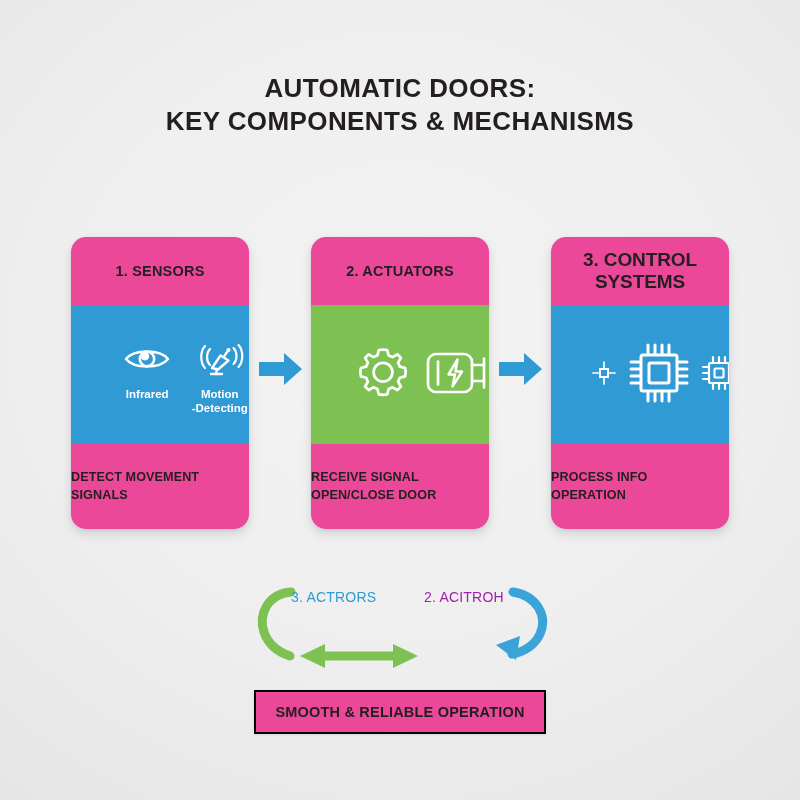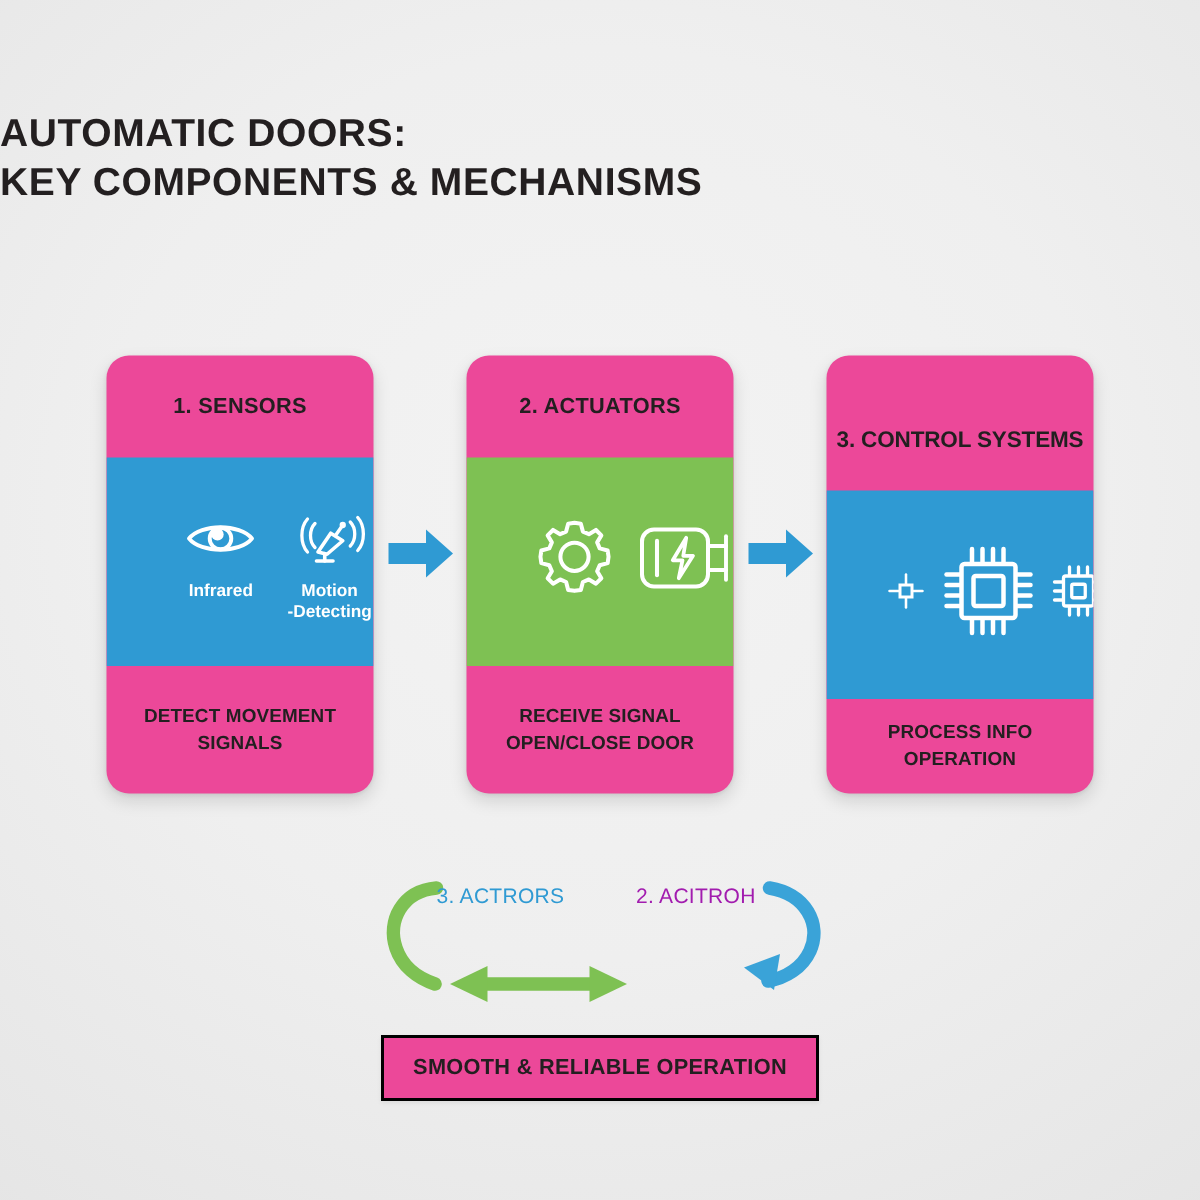--- a/index.html
+++ b/index.html
@@ -15,20 +15,21 @@
     position: relative;
     color: #231f20;
   }
 
   
   .title-block {
     position: absolute;
     top: 72px;
     left: 0;
     width: 800px;
+    text-align: center;
   }
   .title-line {
     font-weight: bold;
     font-size: 26px;
     letter-spacing: 0.4px;
     line-height: 1.26;
     color: #231f20;
     text-transform: uppercase;
   }
 
@@ -61,38 +62,38 @@
     display: flex;
     align-items: center;
     justify-content: center;
     font-weight: bold;
     font-size: 14.5px;
     letter-spacing: 0.2px;
     color: #231f20;
     text-align: center;
     padding: 0 4px;
   }
-  .card-3 .card-title { font-size: 15px; letter-spacing: -0.1px; margin-top: 22px; }
+  .card-3 .card-title { font-size: 19px; letter-spacing: -0.1px; }
 
   .card-band {
     height: 139px;
     display: flex;
     align-items: center;
     justify-content: center;
     position: relative;
     padding-left: 47px;
   }
   .band-blue { background: #2f9ad3; }
   .band-green { background: #7ec153; }
 
   .card-footer {
     flex: 1;
     display: flex;
     flex-direction: column;
-    align-items: center;
+    align-items: flex-start;
     justify-content: center;
     text-align: center;
     font-weight: bold;
     font-size: 12.6px;
     line-height: 1.42;
     letter-spacing: 0.1px;
     color: #231f20;
   }
 
   

